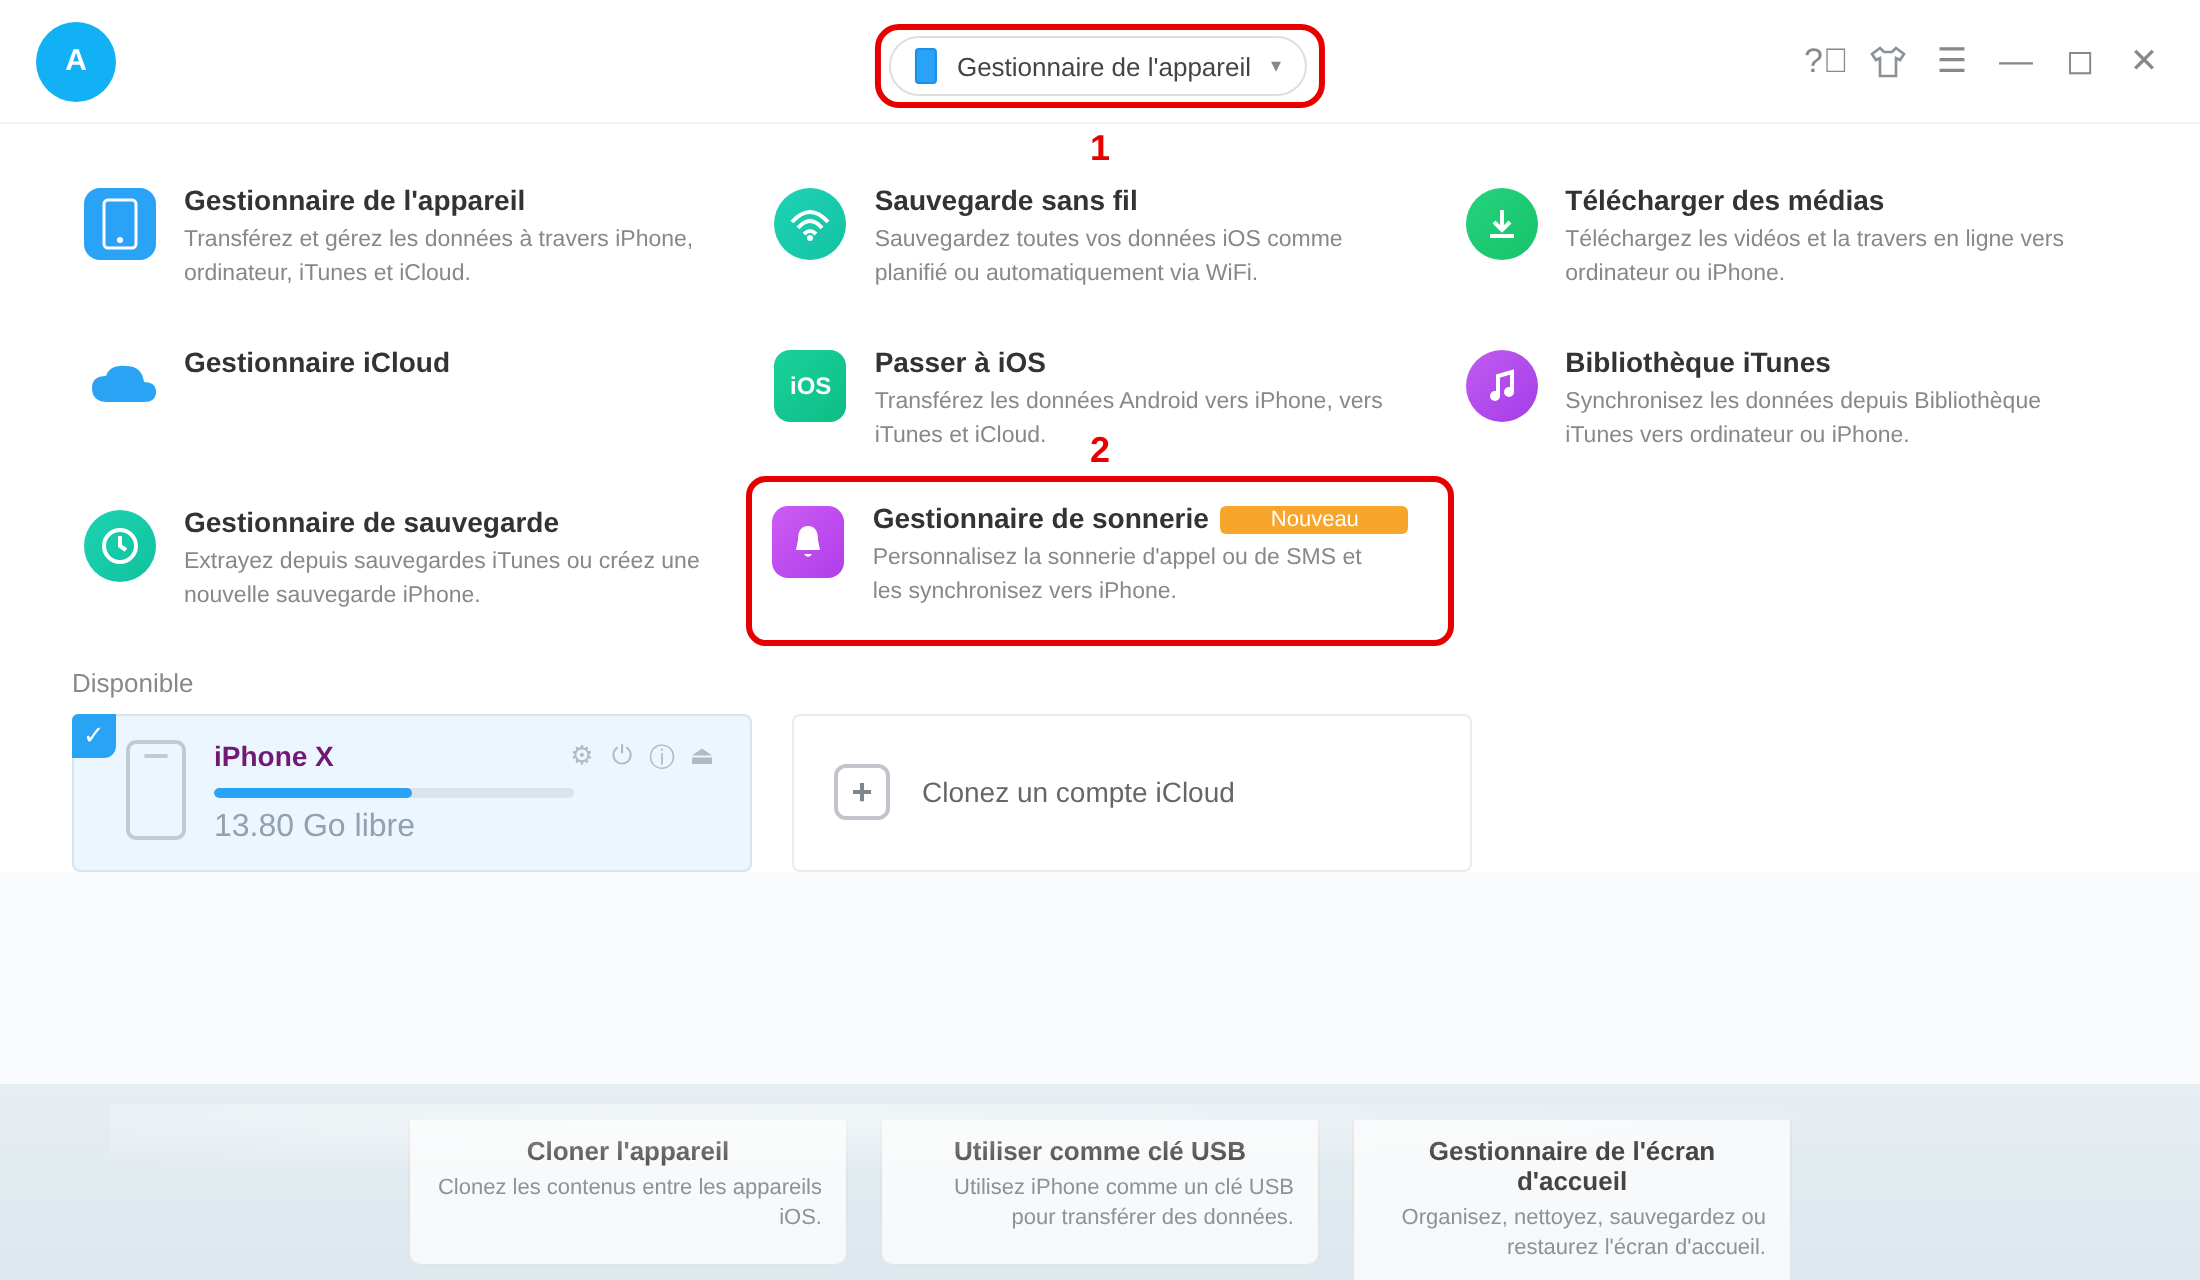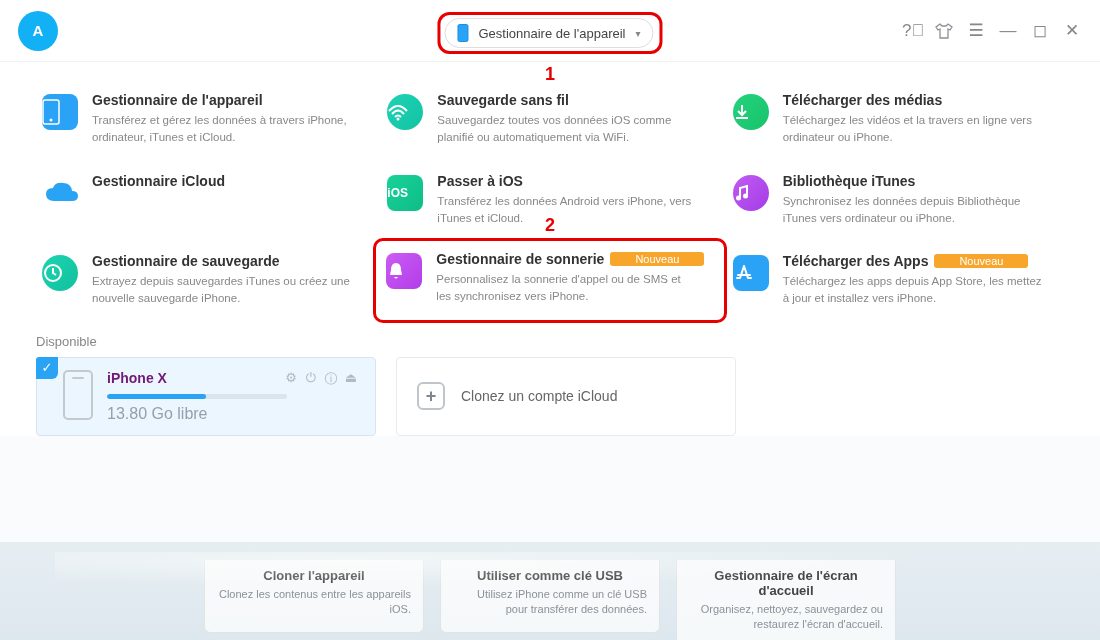--- a/index.html
+++ b/index.html
@@ -11,21 +11,21 @@
 .dropdown { display: flex; align-items: center; gap: 10px; height: 30px; padding: 0 12px; border: 1px solid #dedede; border-radius: 15px; background: #fff; cursor: pointer; }
 .dropdown .phone { width: 11px; height: 18px; background: #2aa2f6; border-radius: 2px; border: 1px solid #1890e6; position: relative; }
 .dropdown-label { font-size: 13px; color: #444; }
 .chev { font-size: 10px; color: #888; }
 .callout1 { position: absolute; left: 50%; transform: translateX(-50%); top: 52px; color: #e80000; font-weight: bold; font-size: 18px; }
 .win-controls { margin-left: auto; display: flex; align-items: center; gap: 12px; color: #888; }
 .win-controls span { width: 20px; text-align: center; cursor: pointer; font-size: 17px; }
 .main { padding: 22px 6px 0 6px; background: #fff; }
 .grid { display: grid; grid-template-columns: repeat(3, 1fr); gap: 10px 8px; padding: 0 30px; }
 .tile { display: flex; gap: 14px; padding: 8px 6px; border-radius: 6px; }
-.ic { width: 36px; height: 36px; flex: 0 0 36px; border-radius: 8px; display: flex; align-items: center; justify-content: flex-start; margin-top: 2px; }
+.ic { width: 36px; height: 36px; flex: 0 0 36px; border-radius: 8px; display: flex; align-items: center; justify-content: center; margin-top: 2px; }
 .tile h4 { font-size: 14px; color: #333; font-weight: 700; }
 .tile p { font-size: 11.5px; color: #888; line-height: 1.5; margin-top: 4px; max-width: 260px; }
 .badge { display: inline-block; background: #f7a62b; color: #fff; font-size: 11px; padding: 1px 25px; border-radius: 3px; margin-left: 6px; vertical-align: 1px; font-weight: 500;}
 .annot-box2 { border: 3px solid #e80000; border-radius: 10px; padding: 4px; margin: -7px -8px; position: relative; }
 .callout2 { position: absolute; top: -26px; left: 50%; transform: translateX(-50%); color: #e80000; font-weight: bold; font-size: 18px; }
 .section-label { font-size: 13px; color: #888; padding: 18px 0 8px 30px; }
 .devices-row { display: flex; gap: 20px; padding: 0 30px; }
 .device-card { width: 340px; border: 1px solid #d8e5f0; background: #ecf6fe; border-radius: 4px; padding: 12px 16px; display: flex; gap: 14px; position: relative; }
 .check { position: absolute; top: -1px; left: -1px; width: 22px; height: 22px; background: #29a4f5; border-radius: 3px 0 6px 0; display:flex;align-items:center;justify-content:center;color:#fff;font-size:13px;}
 .phone-ic { width: 30px; height: 50px; border: 2px solid #c4c9ce; border-radius: 5px; margin-left: 10px; position: relative; }
@@ -172,31 +172,20 @@
               <path d="M10 3 Q5 3 5 10 L4 15 H16 L15 10 Q15 3 10 3 Z M8 17 Q10 20 12 17" fill="#fff"></path>
             </svg>
           </div>
         <div>
             <h4><span>Gestionnaire de sonnerie</span><span class="badge">Nouveau</span></h4>
             <p>Personnalisez la sonnerie d'appel ou de SMS et les synchronisez vers iPhone.</p>
           </div>
       </div>
     </div>
 
-    <div class="tile">
-      <div class="ic" style="background:#2aa2f6">
-          <svg width="22" height="22">
-            <path d="M11 4 L7 16 M11 4 L15 16 M5 13 H17 M4 16 H6 M16 16 H18" stroke="#fff" stroke-width="2" fill="none" stroke-linecap="round"></path>
-          </svg>
-        </div>
-      <div>
-          <h4><span>Télécharger des Apps</span><span class="badge">Nouveau</span></h4>
-          <p>Téléchargez les apps depuis App Store, les mettez à jour et installez vers iPhone.</p>
-        </div>
-    </div>
 
   </div>
 
   <div class="section-label">Disponible</div>
   <div class="devices-row">
     <div class="device-card">
       <div class="check">✓</div>
       <div class="phone-ic"></div>
       <div class="dev-body" style="flex:1">
         <div style="display:flex">

